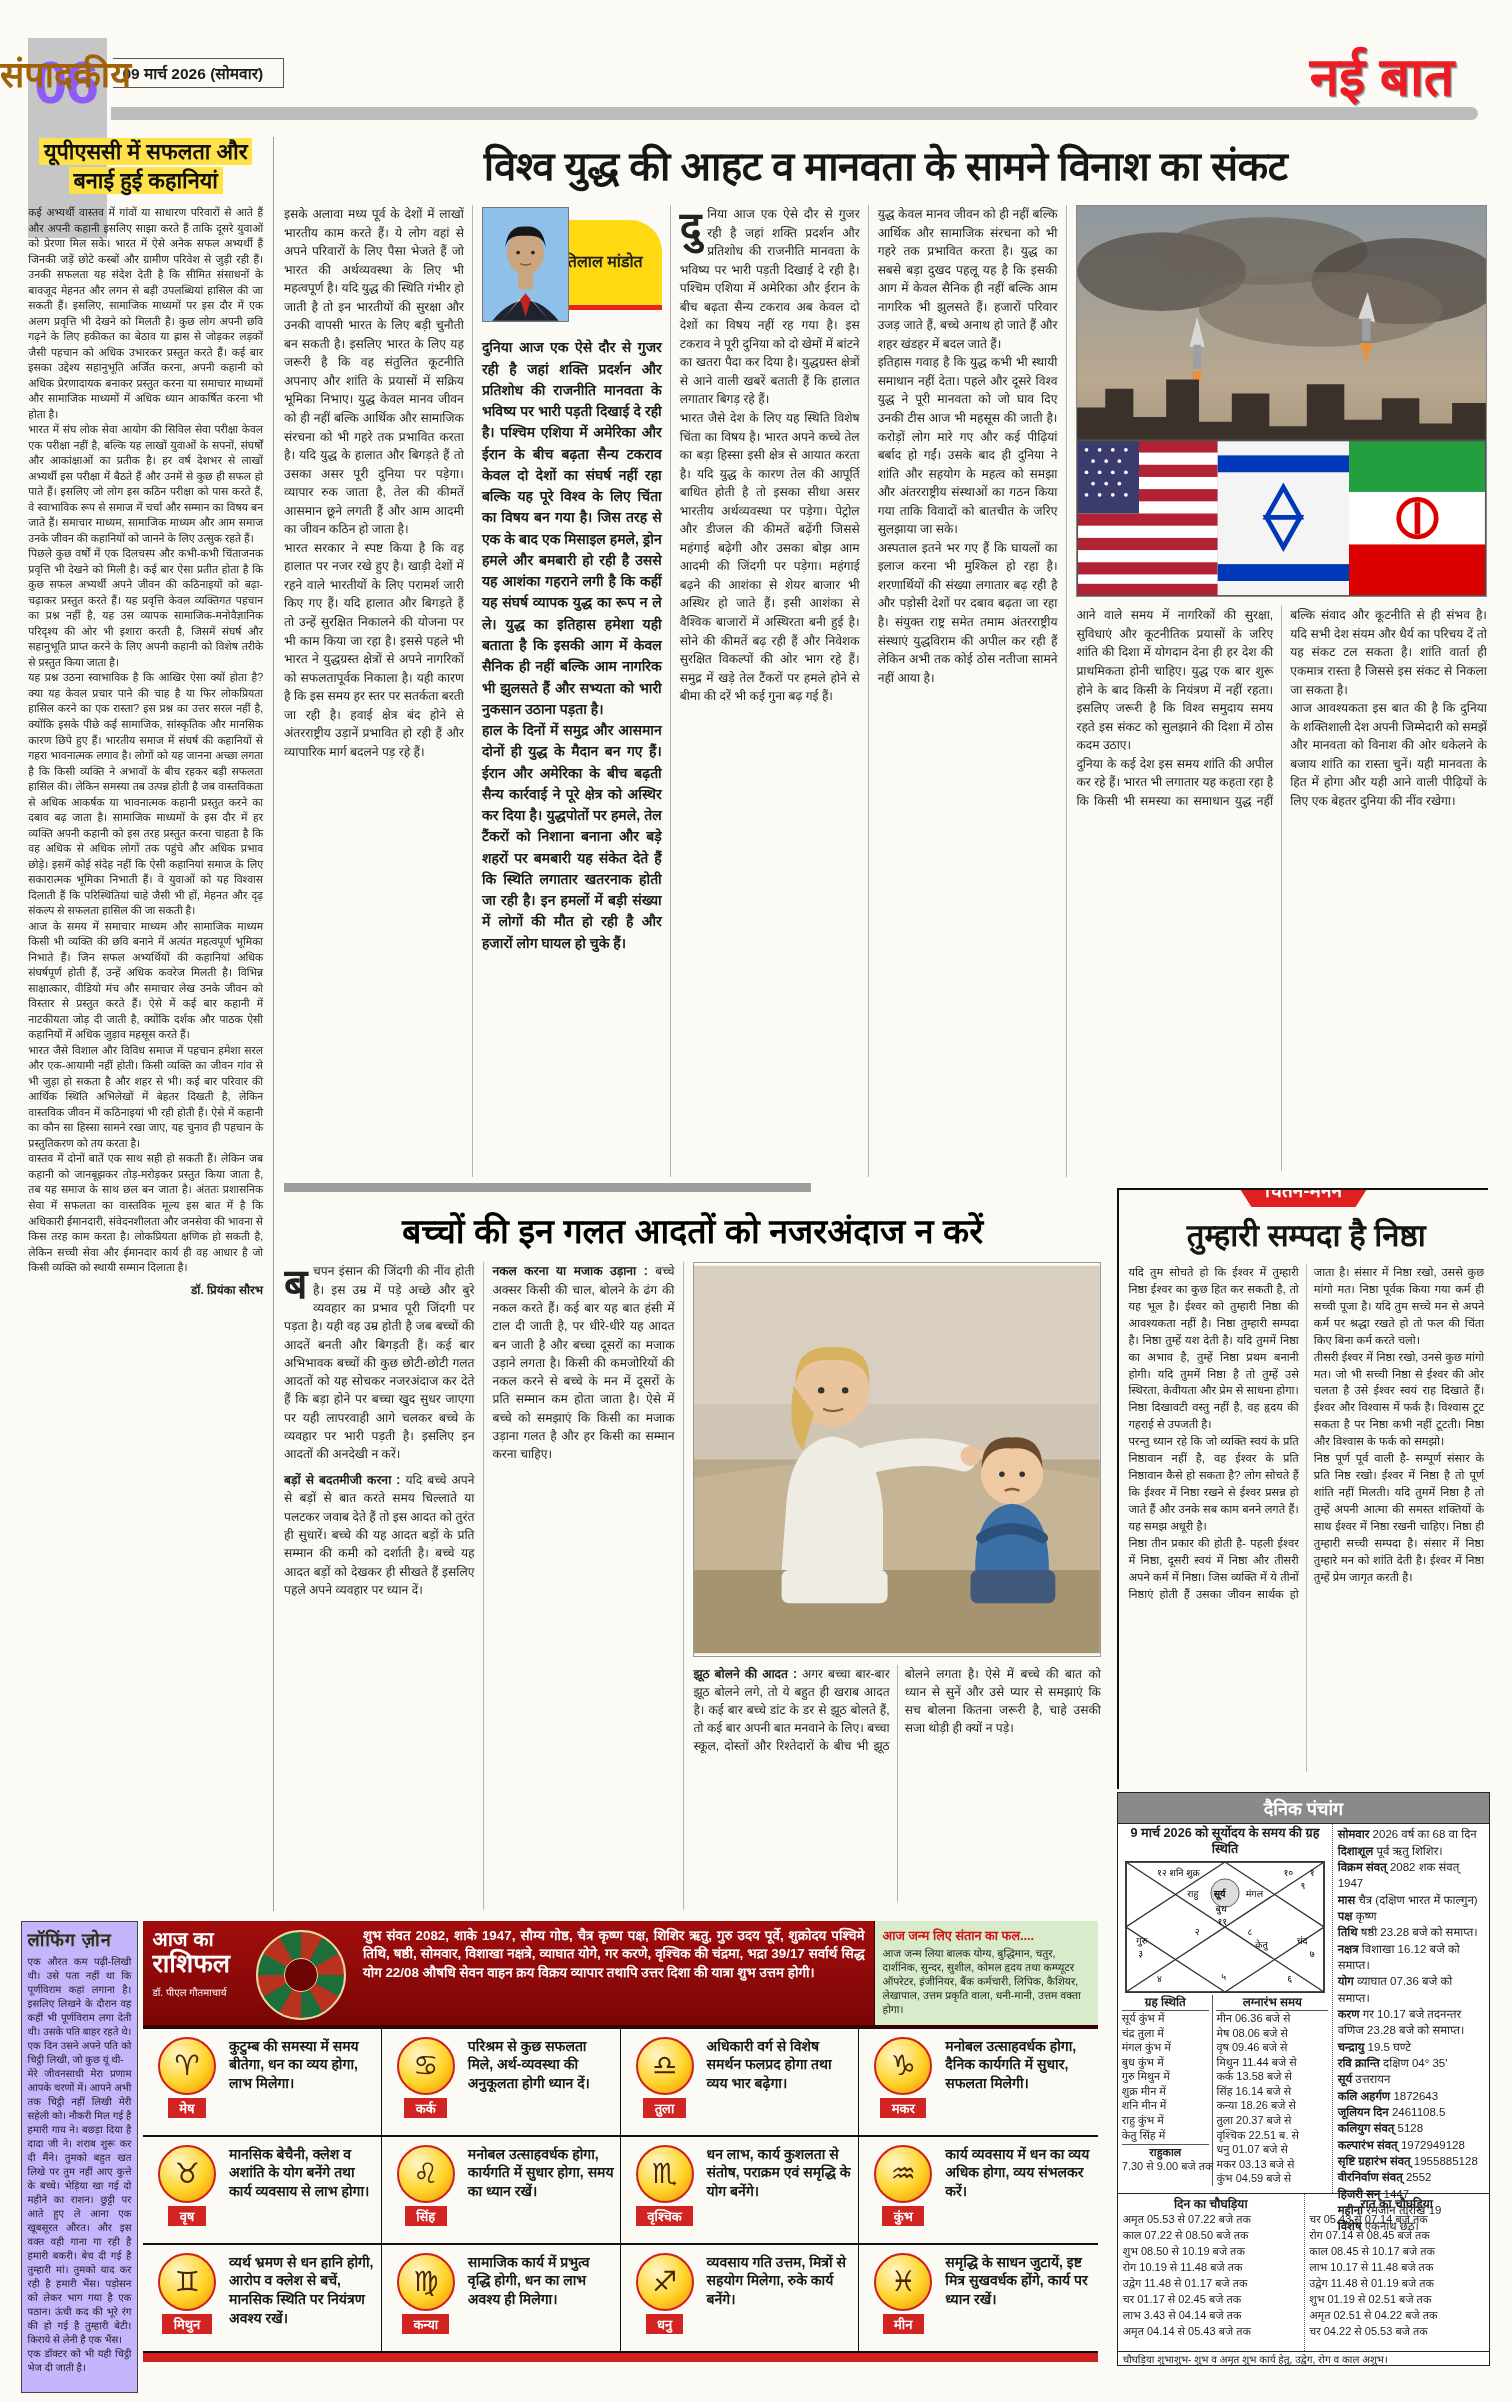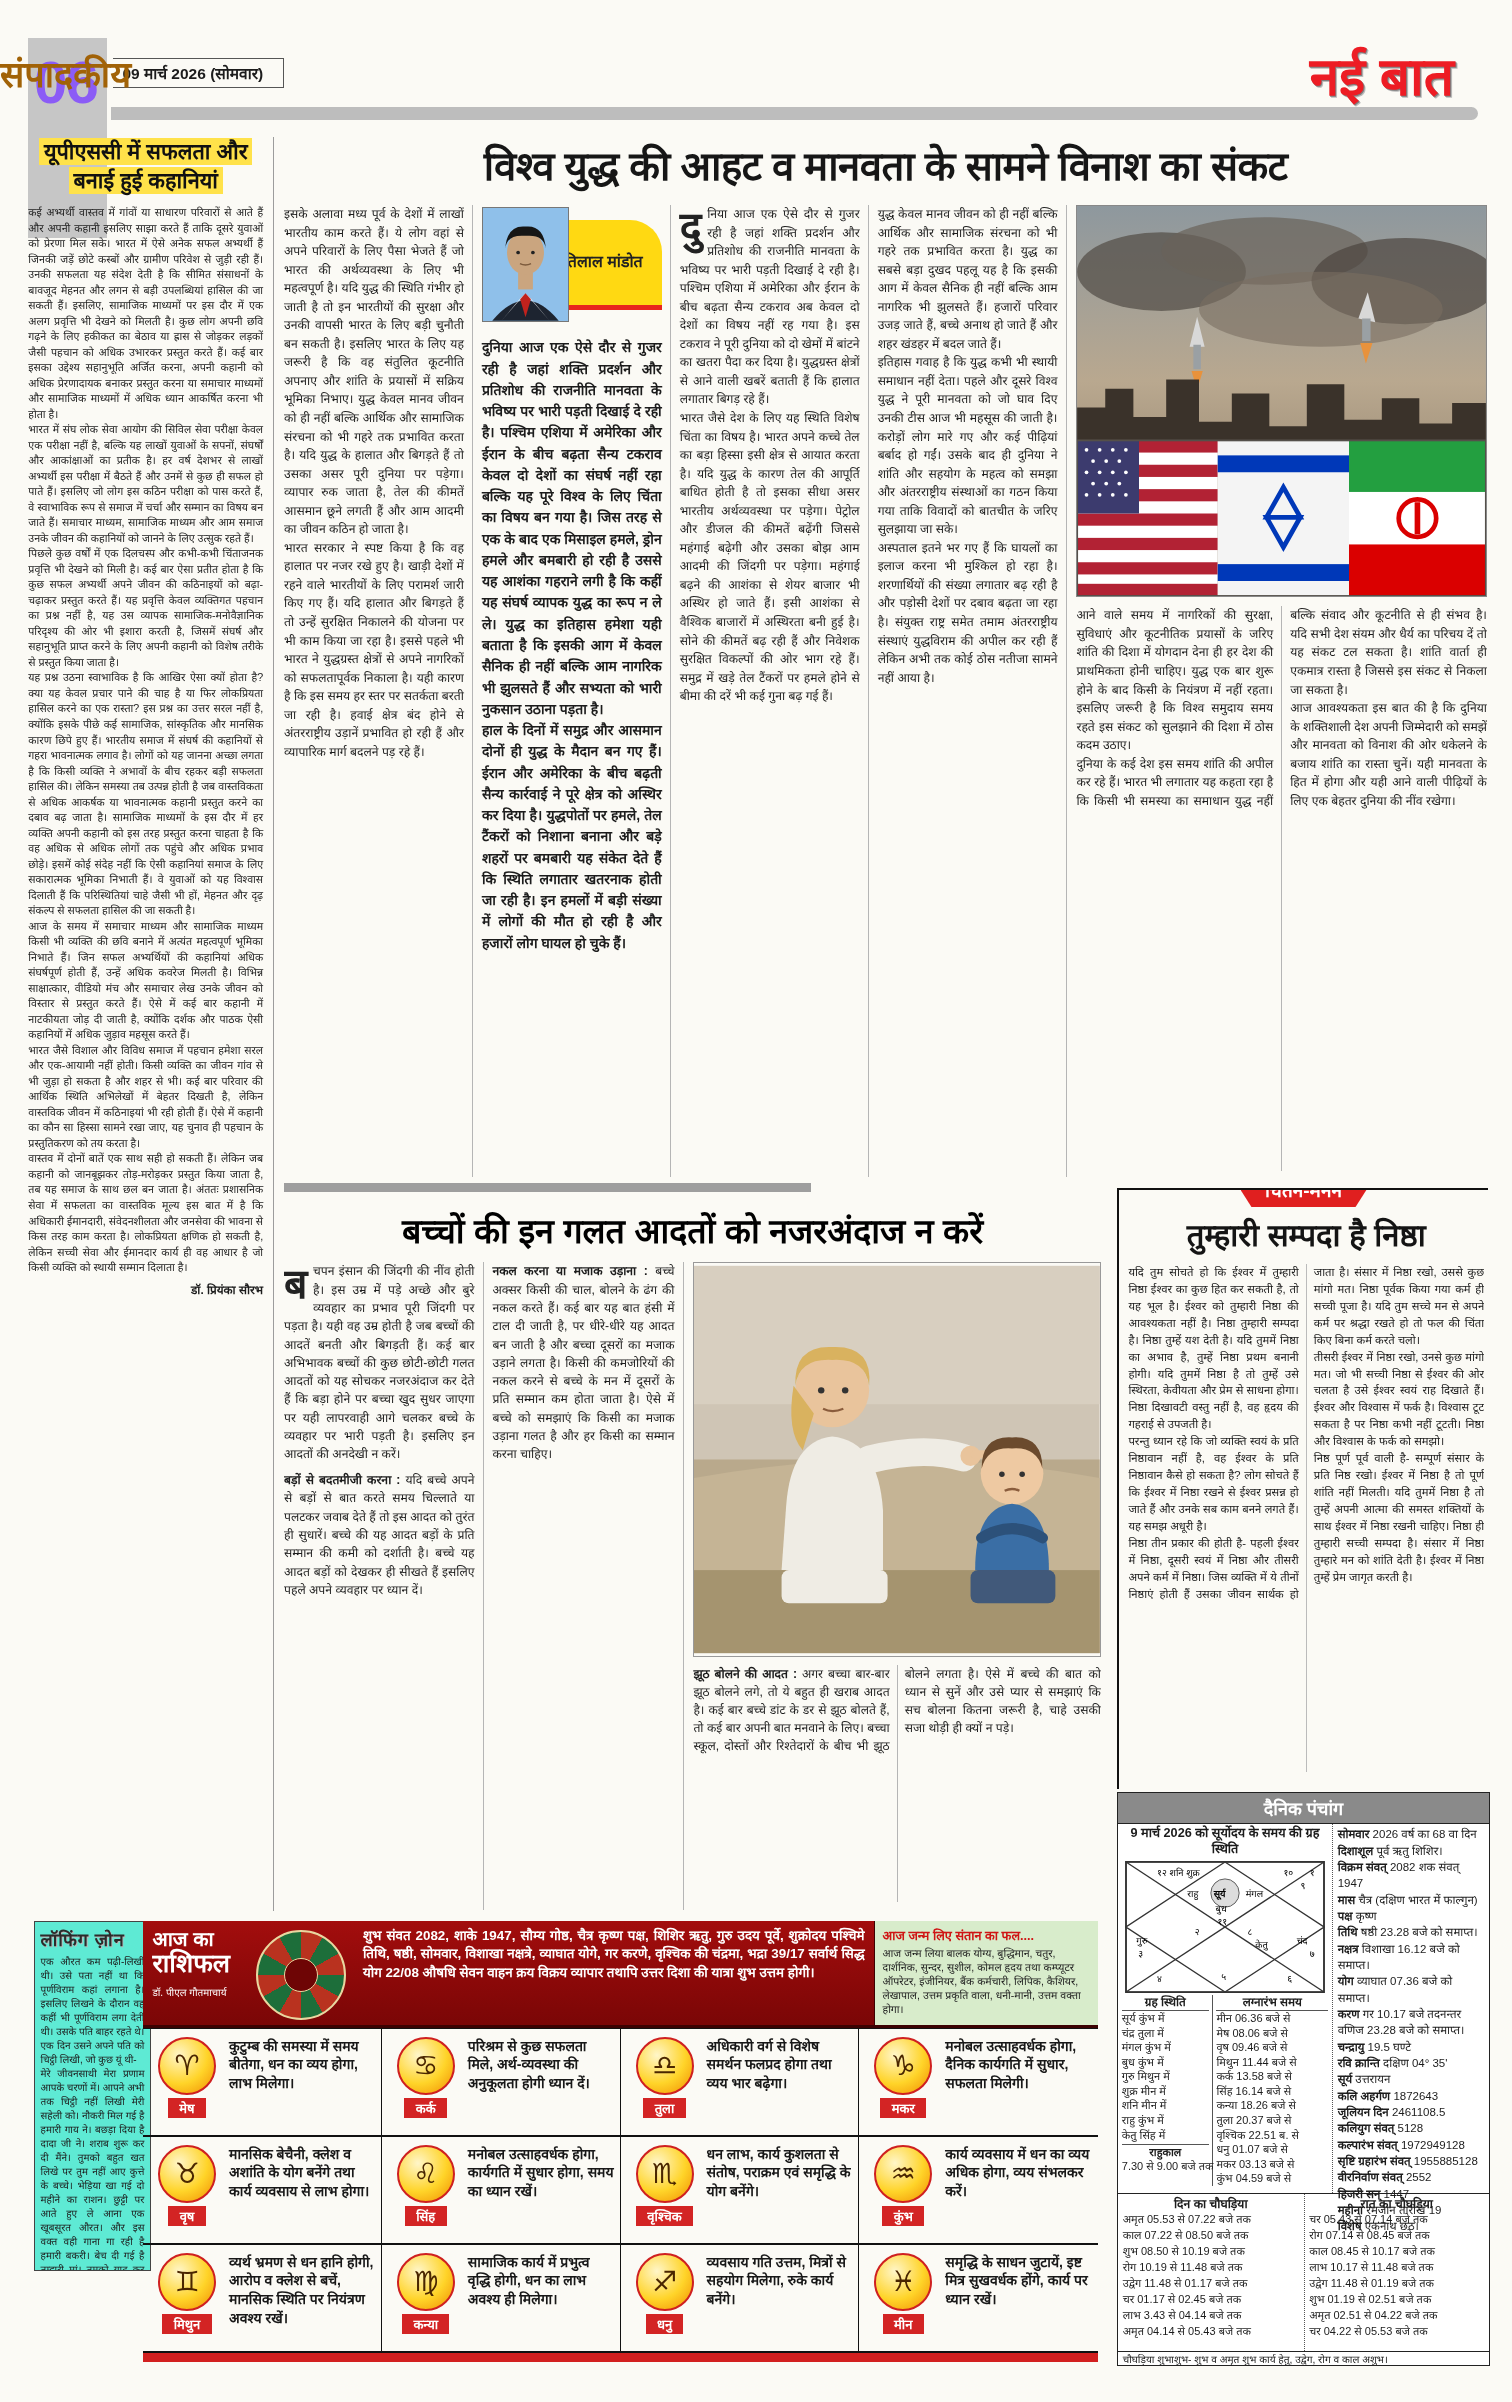--- a/index.html
+++ b/index.html
@@ -75,21 +75,21 @@
   .pan-right { flex:1; padding:2.8px 4.7px; font-size:11.5px; }
   .pan-right div { line-height:1.42; }
   .chaughadiya { display:flex; border-top:1.9px solid #222; height:158px; }
   .ch-half { width:50%; padding:1.9px 4.7px; }
   .ch-half + .ch-half { border-left:1.9px dotted #555; }
   .ch-title { text-align:center; font-weight:800; font-size:12.2px; }
   .ch-half .rows div { font-size:11px; line-height:1.45; white-space:nowrap; }
   .pan-footer { border-top:1.9px solid #222; padding:1.9px 4.7px; font-size:10.2px; line-height:1.35; }
 
   
-  .laughing { position:absolute; left:34px; top:1921px; width:117px; height:350px; border:1.4px solid #444; padding:4.7px 5.6px; overflow:hidden; background:#5eead4; }
+  .laughing { position:absolute; left:21px; top:1921px; width:117px; height:472px; border:1.4px solid #444; padding:4.7px 5.6px; overflow:hidden; background:#c4b5fd; }
   .lz-title { font-size:18px; font-weight:900; letter-spacing:0.9px; color:#2b2b2b; text-shadow:0.9px 0.9px 0 #bbb; white-space:nowrap; }
   .lz-body { margin-top:4.7px; font-size:10px; line-height:1.4; text-align:justify; white-space:pre-line; }
 
   
   .horoscope { position:absolute; left:143px; top:1921px; width:955px; height:443px; }
   .h-strip { display:flex; height:107px; background:linear-gradient(180deg,#a30d0d,#7a0606); border-bottom:3.8px solid #3c0202; }
   .h-logo { width:113px; color:#fff; padding:7.5px 0 0 9.4px; }
   .h-logo .l1 { font-size:20px; font-weight:900; line-height:1.05; }
   .h-logo .l2 { font-size:25.4px; font-weight:900; line-height:1.1; }
   .h-logo .l3 { font-size:10px; margin-top:7.5px; }

